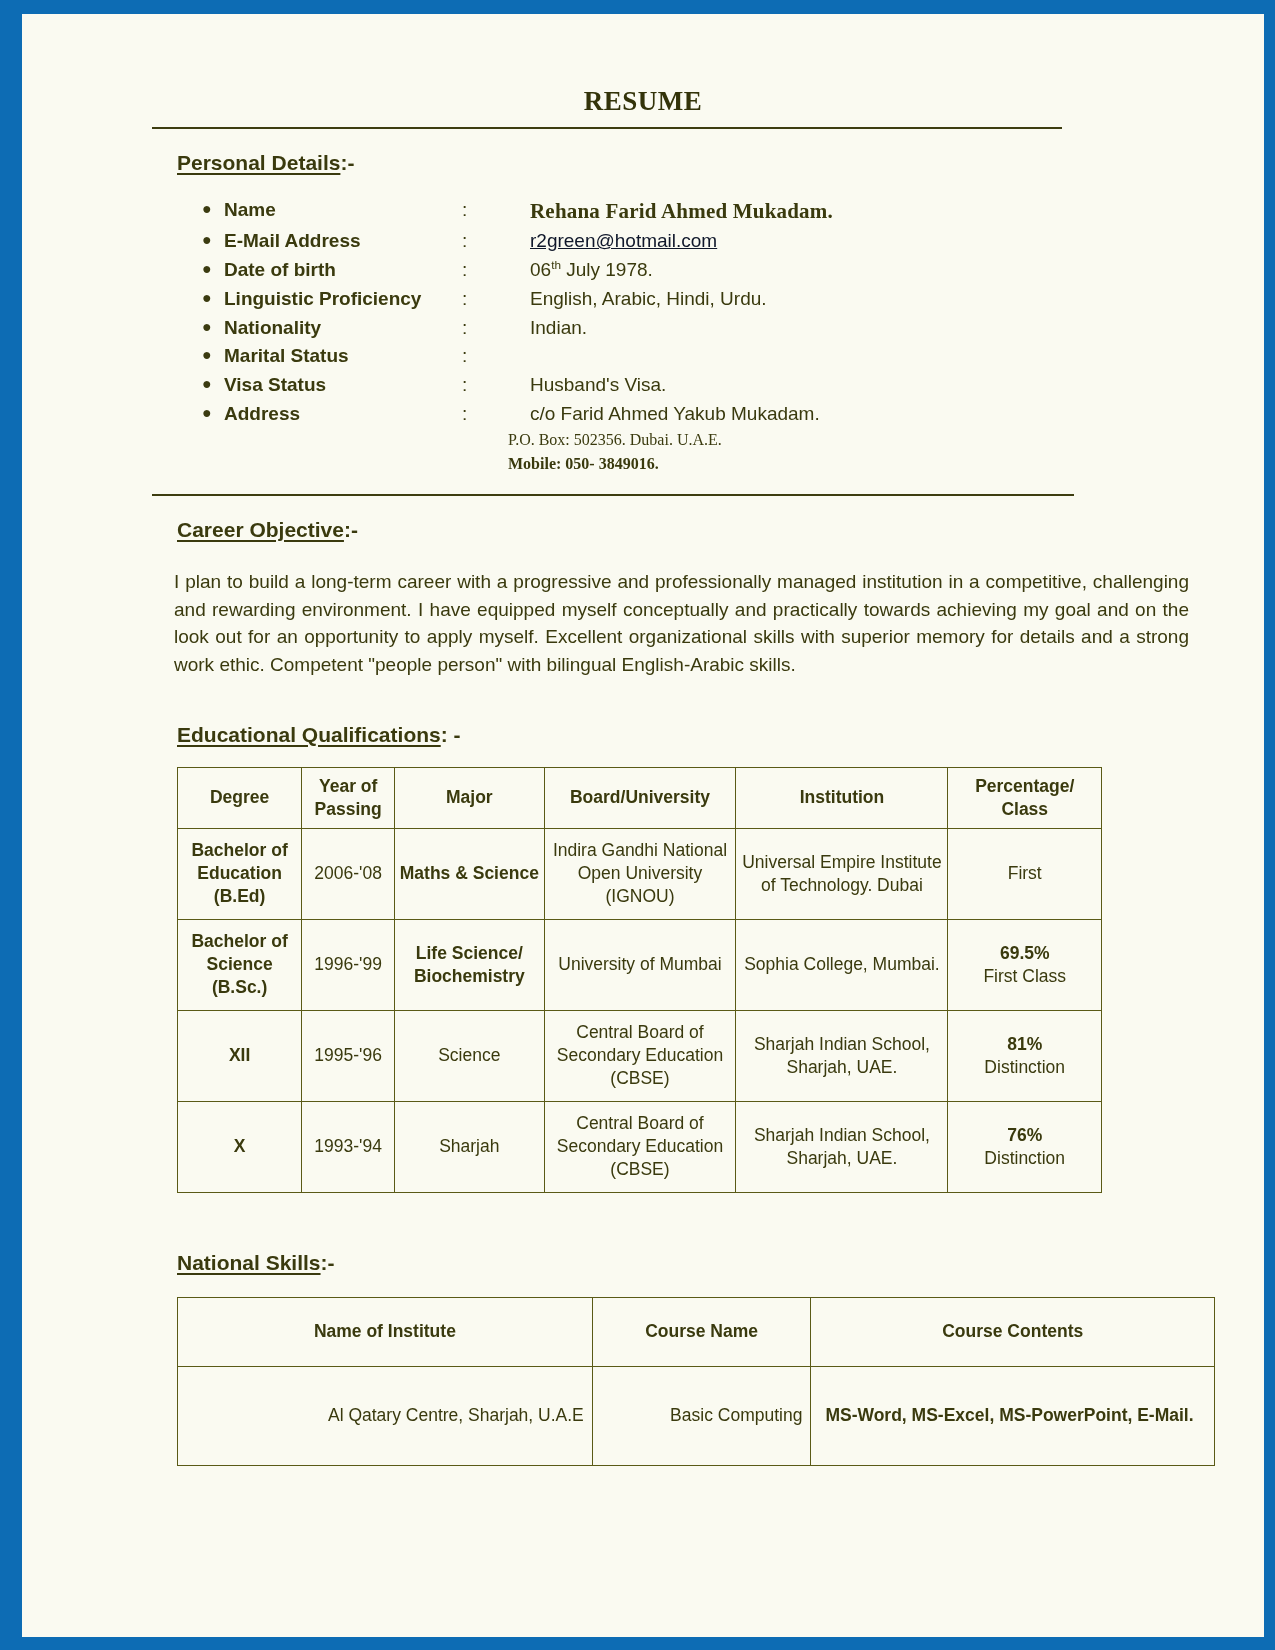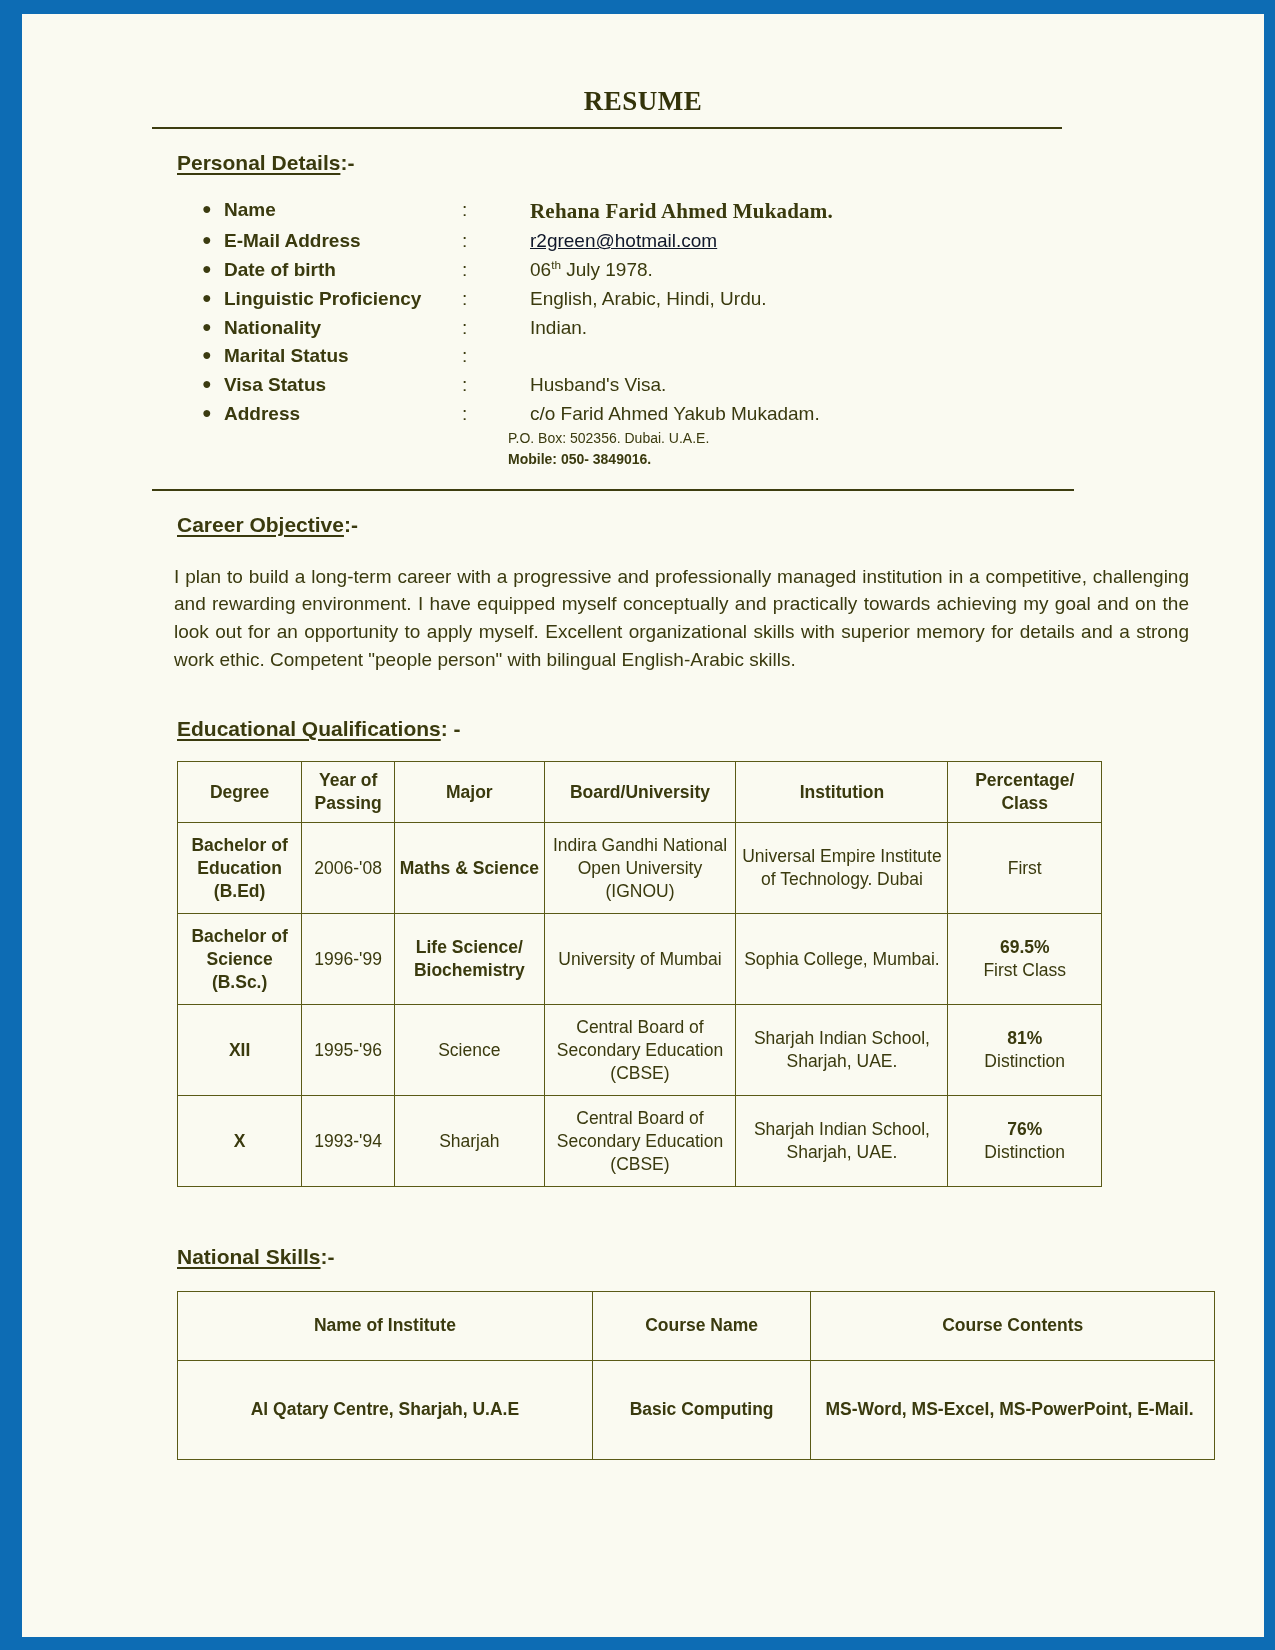--- a/index.html
+++ b/index.html
@@ -111,23 +111,24 @@
   }
   .email-link {
     color: #0f172a;
     text-decoration: underline;
     font-size: 19px;
     margin-top: 32px;
   }
   sup { font-size: 0.62em; vertical-align: super; }
   .addr-extra {
     display: flex;
-    font-size: 14px;
+    font-size: 16px;
     line-height: 1.35;
     margin-bottom: 2px;
+    font-family: Liberation Serif, serif;
   }
   .addr-extra .pad { width: 486px; flex: none; }
   .addr-extra .txt { flex: 1; color: #3A3A0E; }
 
   
   .objective {
     margin: 26px 75px 0 152px;
     font-size: 19px;
     line-height: 1.45;
     text-align: justify;
@@ -172,21 +173,21 @@
     color: #3A3A0E;
   }
   table.skills th, table.skills td {
     border: 1.6px solid #5A5A16;
     font-size: 17.5px;
     line-height: 1.35;
     vertical-align: middle;
     padding: 6px 8px;
   }
   table.skills th { font-weight: bold; text-align: center; height: 56px; }
-  table.skills td { height: 86px; text-align: center; font-weight: bold; }
+  table.skills td { height: 86px; text-align: right; }
   table.skills td.contents { text-align: left; font-weight: bold; padding-left: 14px; }
   .skills col.s1 { width: 370px; }
   .skills col.s2 { width: 195px; }
   .skills col.s3 { width: 360px; }
 </style>
 </head>
 <body>
 
 <div id="page">
   <div id="sheet">

